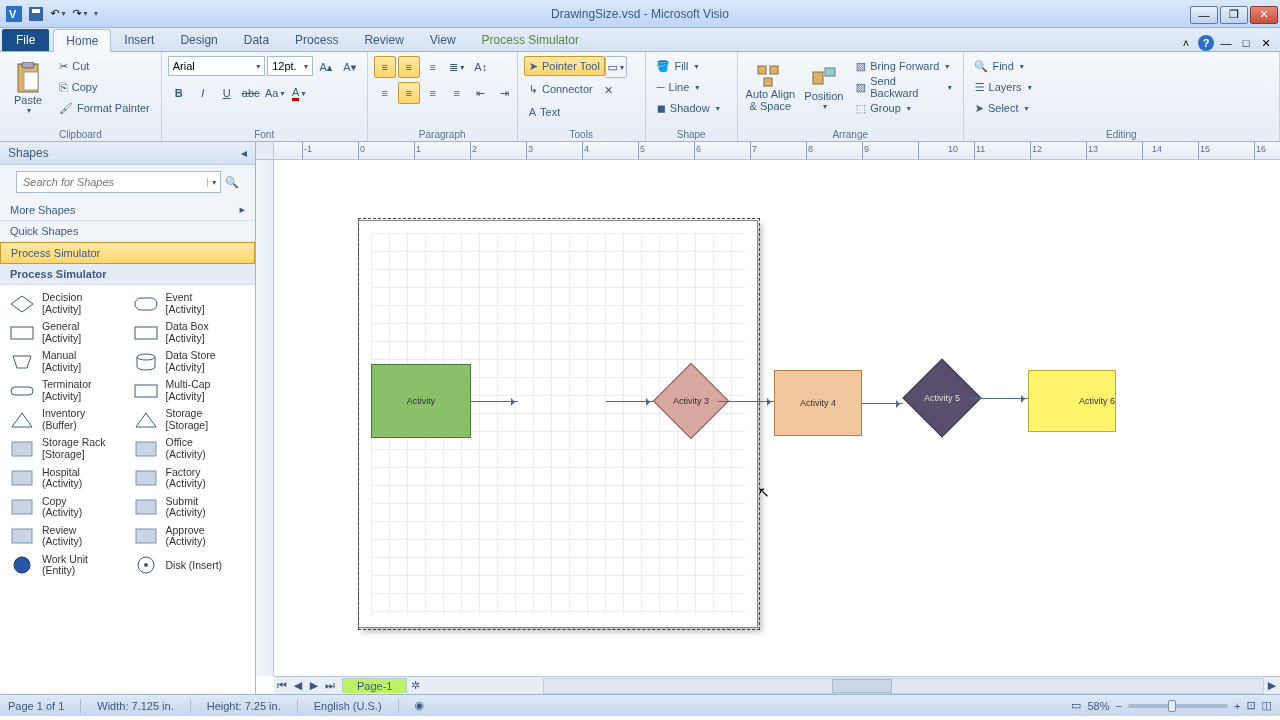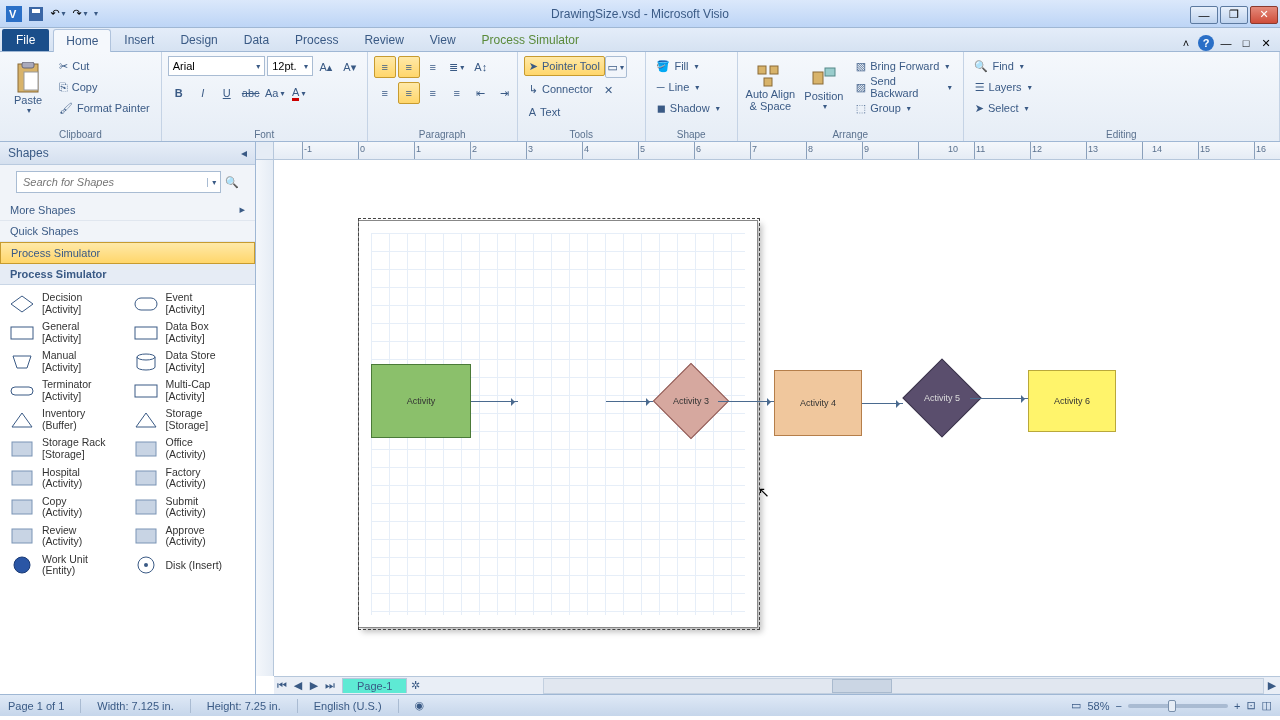--- a/index.html
+++ b/index.html
@@ -72,21 +72,21 @@
 .act.yellow { background:#fff46b; border:1px solid #b9a83a; }
 .diamond { transform: rotate(45deg); }
 .diamond span { transform: rotate(-45deg); }
 .conn { position:absolute; height:1px; background:#4a6a8f; }
 .conn::after { content:""; position:absolute; right:-1px; top:-3px; border:4px solid transparent; border-left-color:#4a6a8f;}
 .cursor-arrow { position:absolute; font-size:14px; color:#000;}
 
 
 .pagetabs { position:absolute; left:18px; right:0; bottom:0; height:18px; background:#e9eef6; border-top:1px solid #b6c7db; display:flex; align-items:center; font-size:11px; color:#3a5a85;}
 .pagetabs .nav { width:16px; height:16px; display:flex; align-items:center; justify-content:center; cursor:pointer; }
-.pagetabs .ptab { padding:1px 14px; background:#5eead4; border:1px solid #b6c7db; border-bottom:none; margin-left:4px;}
+.pagetabs .ptab { padding:1px 14px; background:#bef264; border:1px solid #b6c7db; border-bottom:none; margin-left:4px;}
 .pagetabs .hscroll-track { flex:1; margin-left:120px; height:16px; background:#e1e7f0; border:1px solid #c3d0e0; position:relative;}
 .pagetabs .hscroll-thumb { position:absolute; left:40%; width:60px; height:100%; background:#cbd6e4; border:1px solid #a9bace;}
 
 
 .statusbar { height:22px; background:linear-gradient(#dfe9f6,#c6d6eb); border-top:1px solid #9fb7d4; display:flex; align-items:center; font-size:11px; color:#3a5a85; padding:0 8px; gap:16px;}
 .statusbar .sep { width:1px; height:14px; background:#a9bbd2; }
 .statusbar .zoom { margin-left:auto; display:flex; align-items:center; gap:6px;}
 .zslider { width:100px; height:4px; background:#a9bbd2; position:relative; border-radius:2px;}
 .zslider .zthumb { position:absolute; left:40%; top:-4px; width:8px; height:12px; background:#e6edf6; border:1px solid #7a90ac; border-radius:2px;}
 
@@ -606,21 +606,21 @@
         </div>
         <div class="conn" style="left: 332px; top: 241px; width: 47.2px;"></div>
         <div class="act orange" style="left: 500px; top: 210px; width: 88px; height: 66px;">
           <span>Activity 4</span>
         </div>
         <div class="conn" style="left: 444px; top: 241px; width: 56px;"></div>
         <div class="act purple diamond" style="left: 640px; top: 210px; width: 56px; height: 56px; background: rgb(90, 78, 109); border: 1px solid rgb(58, 51, 74); color: rgb(221, 221, 221);">
           <span>Activity 5</span>
         </div>
         <div class="conn" style="left: 588px; top: 243px; width: 40.8px;"></div>
-        <div class="act yellow" style="left: 754px; top: 210px; width: 88px; height: 62px;">
+        <div class="act yellow" style="left: 754px; top: 210px; width: 88px; height: 62px; justify-content: flex-end;">
           <span>Activity 6</span>
         </div>
         <div class="conn" style="left: 696px; top: 238px; width: 58px;"></div>
       </div>
     <div class="pagetabs">
       <div class="nav">⏮</div>
       <div class="nav">◀</div>
       <div class="nav">▶</div>
       <div class="nav">⏭</div>
       <div class="ptab">Page-1</div>

